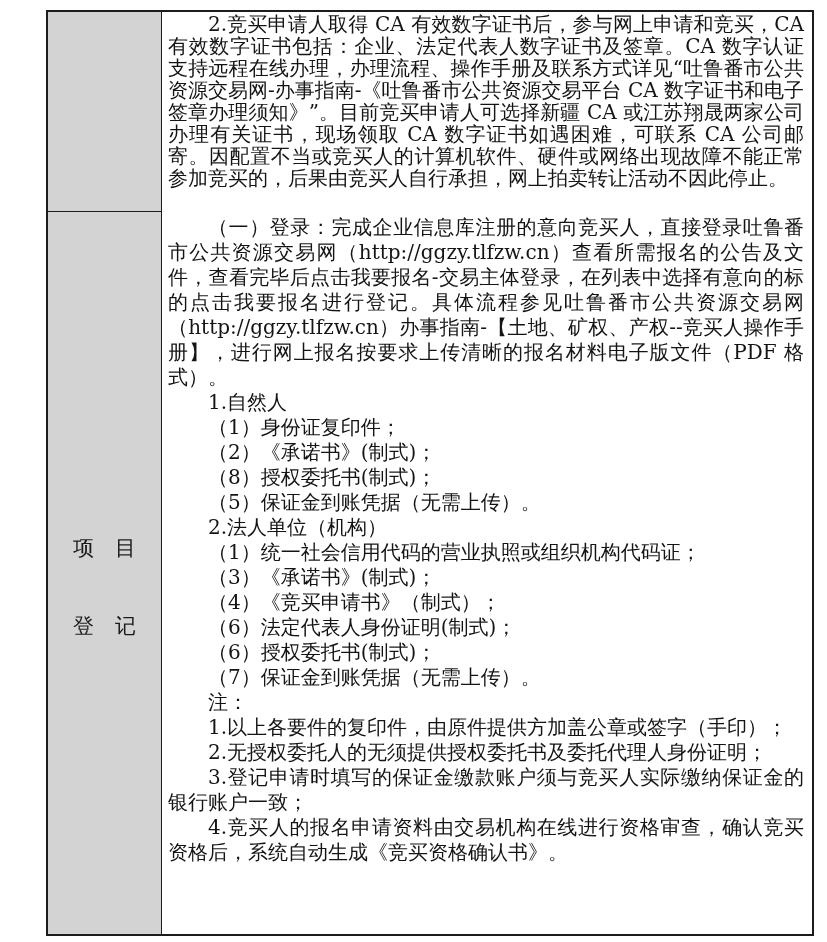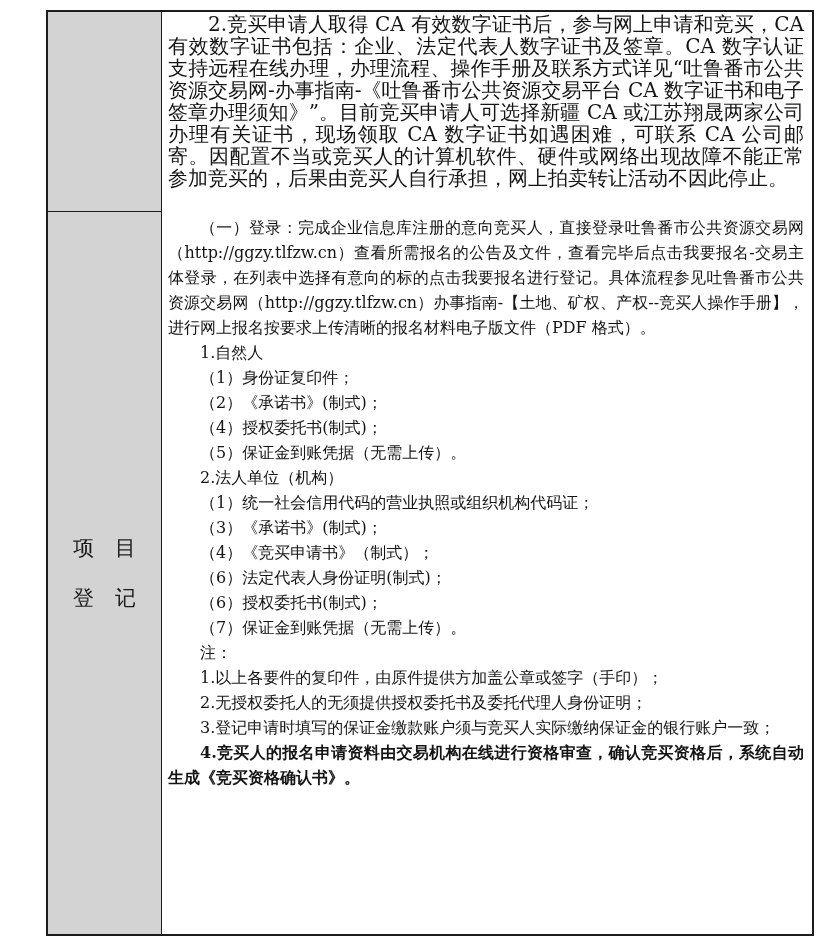--- a/index.html
+++ b/index.html
@@ -38,41 +38,42 @@
     background: #ffffff;
     text-align: justify;
   }
   .row1-content {
     padding: 1px 8px 0 6px;
     font-size: 20px;
     line-height: 22px;
   }
   .row2-content {
     padding: 3px 8px 0 6px;
-    font-size: 16px;
+    font-size: 20px;
     line-height: 25px;
   }
   .para {
     text-indent: 2em;
     text-align: justify;
     margin: 0;
   }
-  .para.bold { font-weight: bold; }
+  .para.bold { font-weight: normal; }
   .label-cell.row2 {
     display: flex;
     flex-direction: column;
     justify-content: center;
     align-items: center;
     gap: 28px;
   }
   .label-text {
     font-size: 21px;
     line-height: 22px;
     color: #1a1a1a;
     white-space: pre;
+    margin-top: 28px;
   }
 </style>
 </head>
 <body>
 
 <div class="page">
   <div class="doc-table">
 
     <div class="cell label-cell row1"></div>
 
@@ -86,21 +87,21 @@
       <div class="label-text">项　目</div>
       <div class="label-text">登　记</div>
     </div>
 
     <div class="cell content-cell row2-content">
       <div>
           <p class="para">（一）登录：完成企业信息库注册的意向竞买人，直接登录吐鲁番市公共资源交易网（http://ggzy.tlfzw.cn）查看所需报名的公告及文件，查看完毕后点击我要报名-交易主体登录，在列表中选择有意向的标的点击我要报名进行登记。具体流程参见吐鲁番市公共资源交易网（http://ggzy.tlfzw.cn）办事指南-【土地、矿权、产权--竞买人操作手册】，进行网上报名按要求上传清晰的报名材料电子版文件（PDF 格式）。</p>
           <p class="para">1.自然人</p>
           <p class="para">（1）身份证复印件；</p>
           <p class="para">（2）《承诺书》(制式)；</p>
-          <p class="para">（4）授权委托书(制式)；</p>
+          <p class="para">（8）授权委托书(制式)；</p>
           <p class="para">（5）保证金到账凭据（无需上传）。</p>
           <p class="para">2.法人单位（机构）</p>
           <p class="para">（1）统一社会信用代码的营业执照或组织机构代码证；</p>
           <p class="para">（3）《承诺书》(制式)；</p>
           <p class="para">（4）《竞买申请书》（制式）；</p>
           <p class="para">（6）法定代表人身份证明(制式)；</p>
           <p class="para">（6）授权委托书(制式)；</p>
           <p class="para">（7）保证金到账凭据（无需上传）。</p>
           <p class="para">注：</p>
           <p class="para">1.以上各要件的复印件，由原件提供方加盖公章或签字（手印）；</p>

